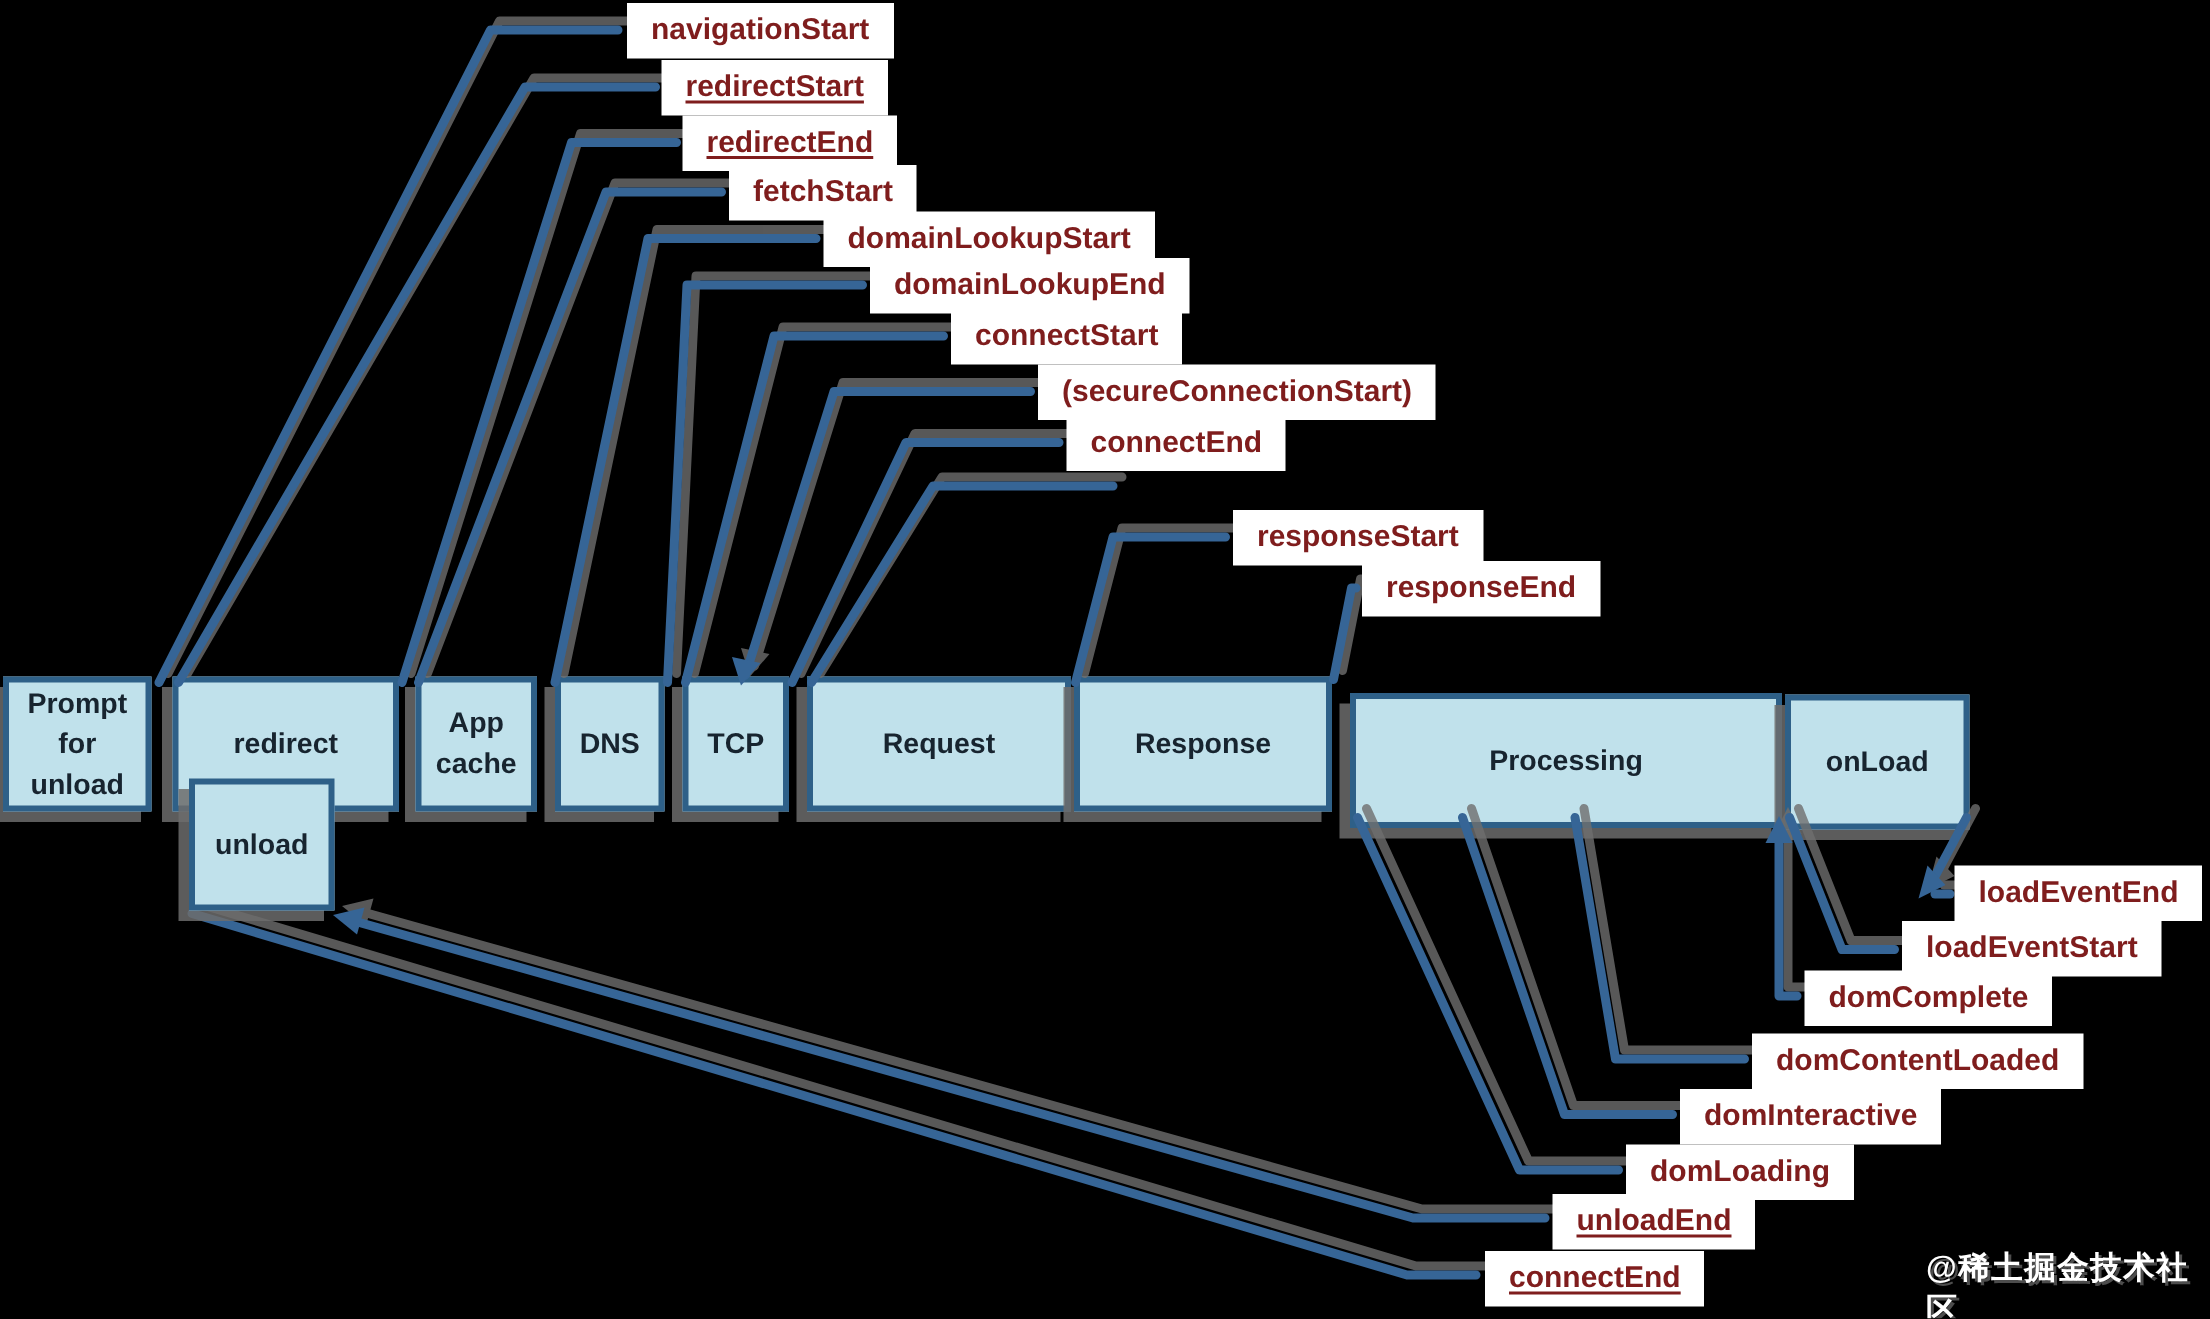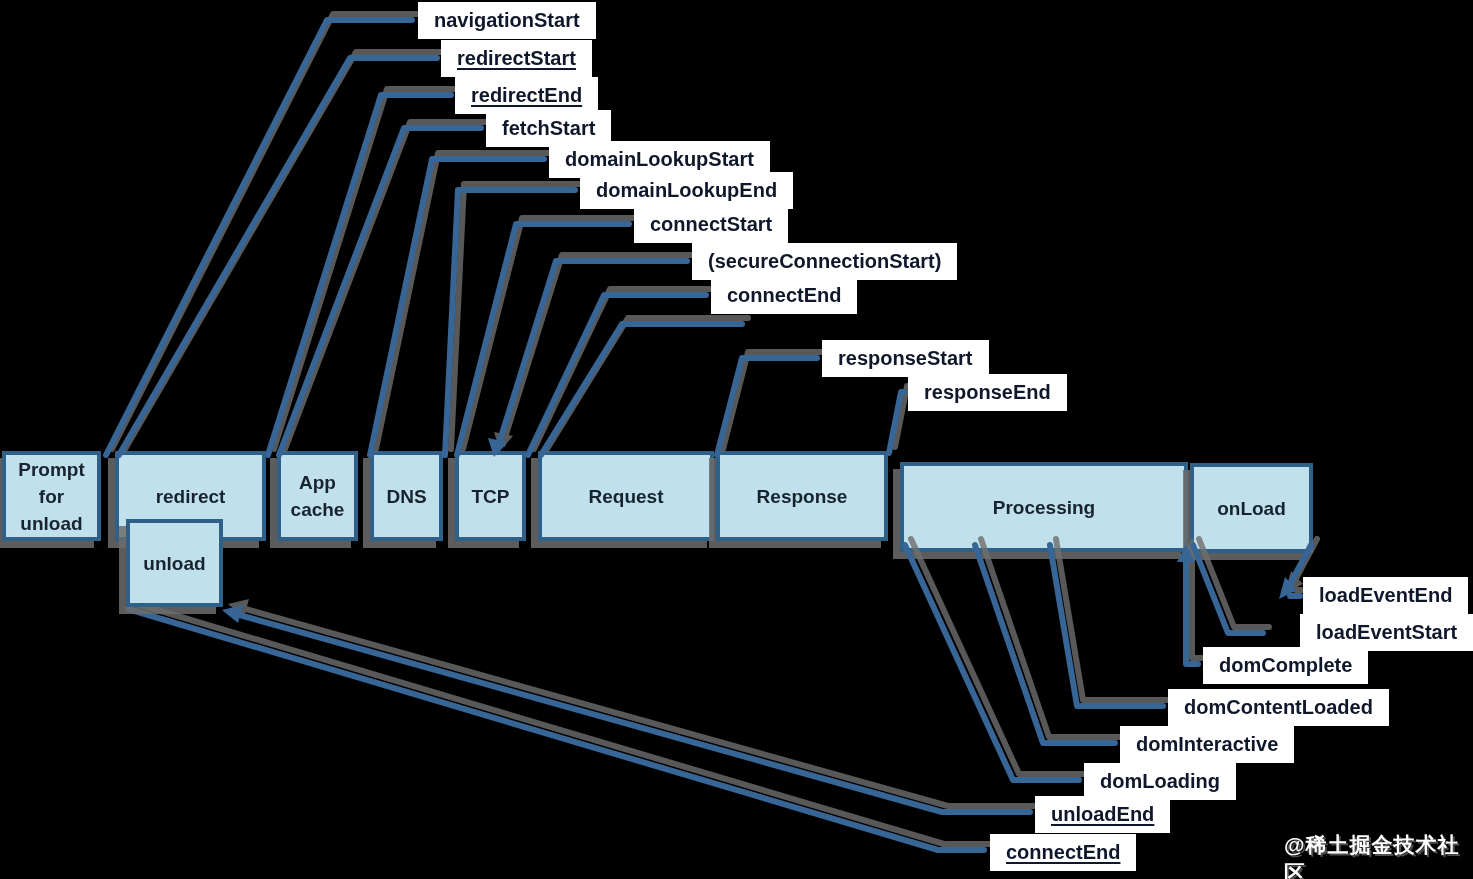--- a/index.html
+++ b/index.html
@@ -10,21 +10,21 @@
   #wires{position:absolute;left:0;top:0;z-index:2;}
   .box{
     position:absolute;box-sizing:border-box;z-index:1;
     background:#c0e1eb;border:4px solid #2e6088;
     box-shadow:-7px 7px 0 rgba(108,108,108,.85);
     display:flex;align-items:center;justify-content:center;text-align:center;
     font-weight:bold;font-size:19px;line-height:27px;color:#17242f;
   }
   .box.overlay{z-index:3;}
   .evt{
-    position:absolute;z-index:4;background:#ffffff;color:#0f172a;
+    position:absolute;z-index:4;background:#ffffff;color:#7f1d1d;
     height:37px;line-height:37px;padding:0 16px;white-space:nowrap;
     font-weight:bold;font-size:20px;
   }
   .evt[data-underline="true"]{text-decoration:underline;text-decoration-thickness:2px;text-underline-offset:3px;}
   #watermark{
     position:absolute;z-index:5;left:1284px;top:831px;
     color:#fff;font-size:21px;font-weight:bold;letter-spacing:1px;
     text-shadow:2px 2px 0 rgba(80,80,80,.95);
   }
 </style>
@@ -104,21 +104,21 @@
   <div class="evt" style="left:486px;top:110px;" data-underline="false">fetchStart</div>
   <div class="evt" style="left:549px;top:141px;" data-underline="false">domainLookupStart</div>
   <div class="evt" style="left:580px;top:172px;" data-underline="false">domainLookupEnd</div>
   <div class="evt" style="left:634px;top:206px;" data-underline="false">connectStart</div>
   <div class="evt" style="left:692px;top:243px;" data-underline="false">(secureConnectionStart)</div>
   <div class="evt" style="left:711px;top:277px;" data-underline="false">connectEnd</div>
   <div class="evt" style="left:822px;top:340px;" data-underline="false">responseStart</div>
   <div class="evt" style="left:908px;top:374px;" data-underline="false">responseEnd</div>
 
   <div class="evt" style="left:1303px;top:577px;" data-underline="false">loadEventEnd</div>
-  <div class="evt" style="left:1268px;top:614px;margin-left:32px;" data-underline="false">loadEventStart</div>
+  <div class="evt" style="left:1268px;top:614px;" data-underline="false">loadEventStart</div>
   <div class="evt" style="left:1203px;top:647px;" data-underline="false">domComplete</div>
   <div class="evt" style="left:1168px;top:689px;" data-underline="false">domContentLoaded</div>
   <div class="evt" style="left:1120px;top:726px;" data-underline="false">domInteractive</div>
   <div class="evt" style="left:1084px;top:763px;" data-underline="false">domLoading</div>
   <div class="evt" style="left:1035px;top:796px;" data-underline="true">unloadEnd</div>
   <div class="evt" style="left:990px;top:834px;" data-underline="true">connectEnd</div>
 
   <div id="watermark">@稀土掘金技术社区</div>
 
 </div>

